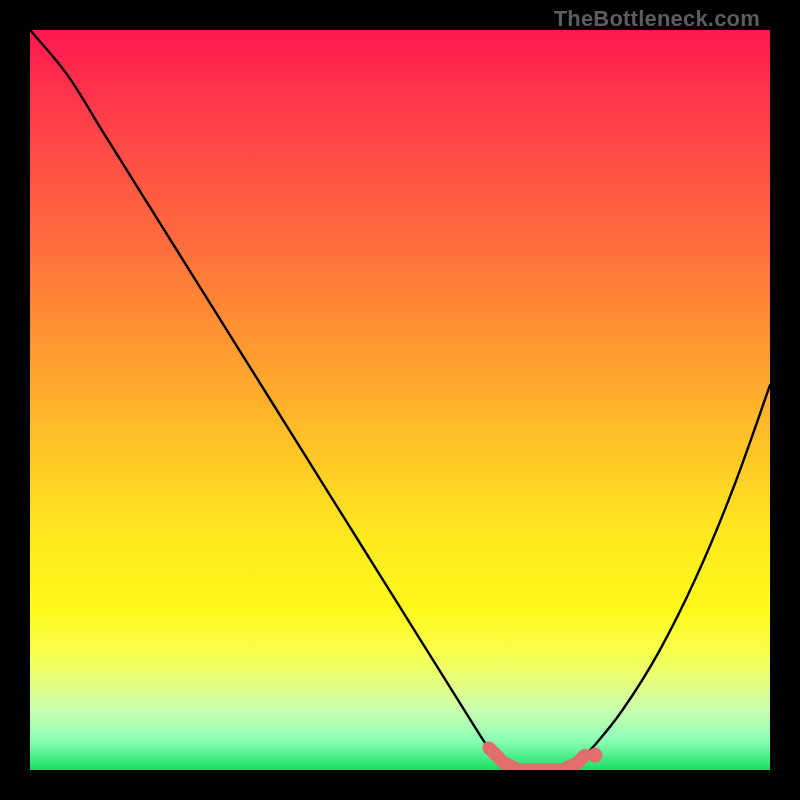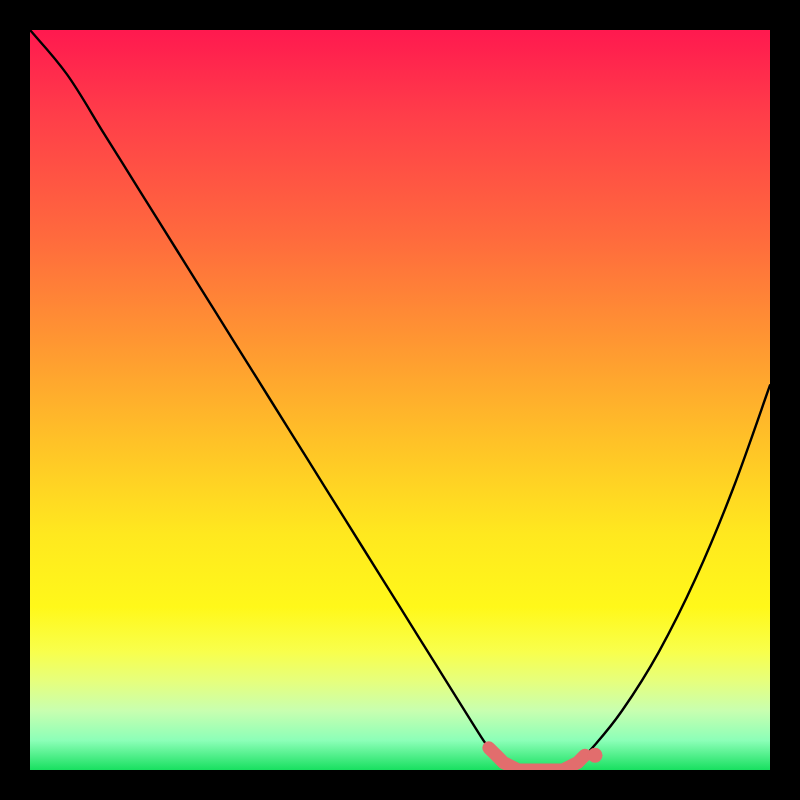--- a/index.html
+++ b/index.html
@@ -74,20 +74,21 @@
   }
   .marker-dot {
     fill: #e26d6d;
   }
 </style>
 </head>
 <body>
 
 <div class="frame">
 
+  <div class="attribution">TheBottleneck.com</div>
 
   <div class="plot-area">
 
     <svg class="curve" viewBox="0 0 740 740" preserveAspectRatio="none">
       <path id="curve-path" class="black-path" d="M 0.0 0.0 C 6.7 8.0, 23.7 25.8, 37.0 44.4 C 50.3 63.0, 60.7 82.3, 74.0 103.6 C 87.3 124.9, 97.7 141.5, 111.0 162.8 C 124.3 184.1, 134.7 200.7, 148.0 222.0 C 161.3 243.3, 171.7 259.9, 185.0 281.2 C 198.3 302.5, 208.7 319.1, 222.0 340.4 C 235.3 361.7, 245.7 378.3, 259.0 399.6 C 272.3 420.9, 282.7 437.5, 296.0 458.8 C 309.3 480.1, 319.7 496.7, 333.0 518.0 C 346.3 539.3, 356.7 555.9, 370.0 577.2 C 383.3 598.5, 393.7 615.1, 407.0 636.4 C 420.3 657.7, 434.7 680.9, 444.0 695.6 C 453.3 710.3, 453.5 711.1, 458.8 717.8 C 464.1 724.5, 468.3 728.6, 473.6 732.6 C 478.9 736.6, 483.1 738.7, 488.4 740.0 C 493.7 741.3, 497.9 740.0, 503.2 740.0 C 508.5 740.0, 512.7 740.0, 518.0 740.0 C 523.3 740.0, 527.5 741.3, 532.8 740.0 C 538.1 738.7, 542.3 736.6, 547.6 732.6 C 552.9 728.6, 554.4 727.1, 562.4 717.8 C 570.4 708.5, 580.0 698.1, 592.0 680.8 C 604.0 663.5, 615.7 645.6, 629.0 621.6 C 642.3 597.6, 652.7 576.9, 666.0 547.6 C 679.3 518.3, 689.7 493.4, 703.0 458.8 C 716.3 424.2, 733.3 373.8, 740.0 355.2"></path>
       <path id="marker-strip" class="marker-path" d="M 458.8 717.8 L 466.2 725.2 L 473.6 732.6 L 481.0 736.3 L 488.4 740.0 L 495.8 740.0 L 503.2 740.0 L 510.6 740.0 L 518.0 740.0 L 525.4 740.0 L 532.8 740.0 L 540.2 736.3 L 547.6 732.6 L 555.0 725.2"></path>
       <circle id="marker-dot" class="marker-dot" r="7.5" cx="565.0" cy="725.2"></circle>
     </svg>
 
   </div>

